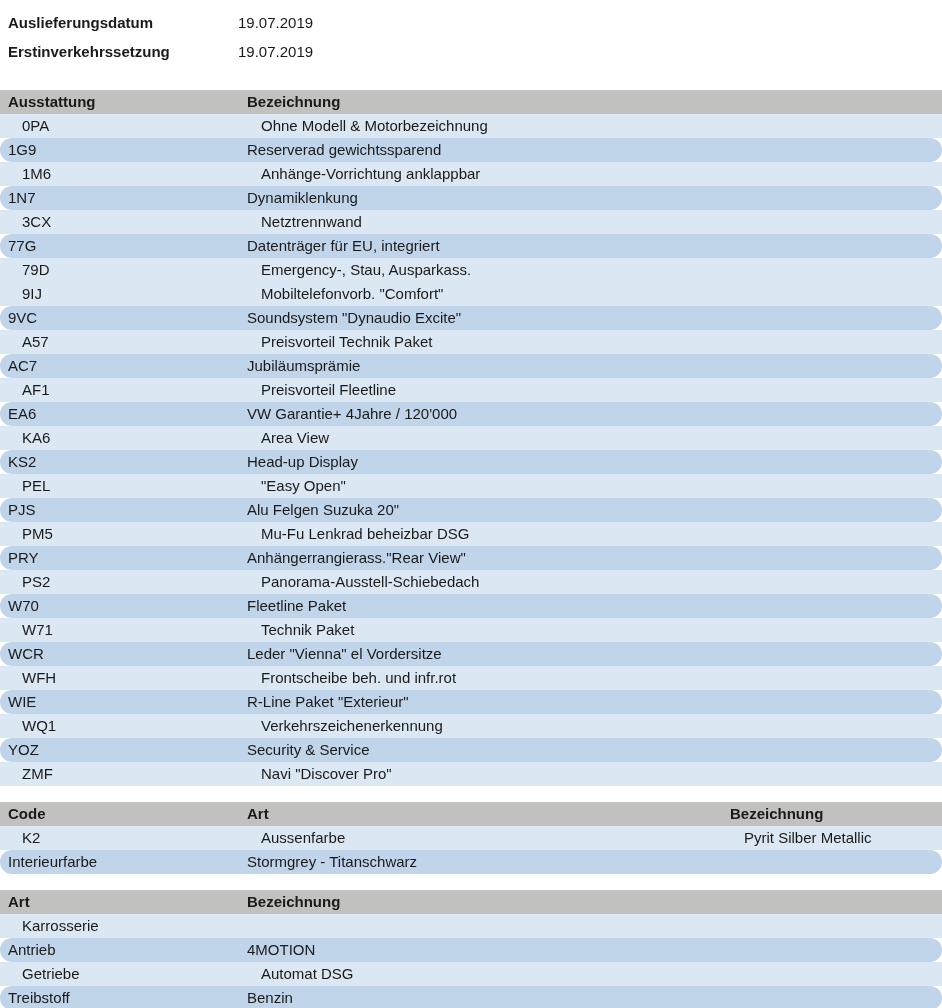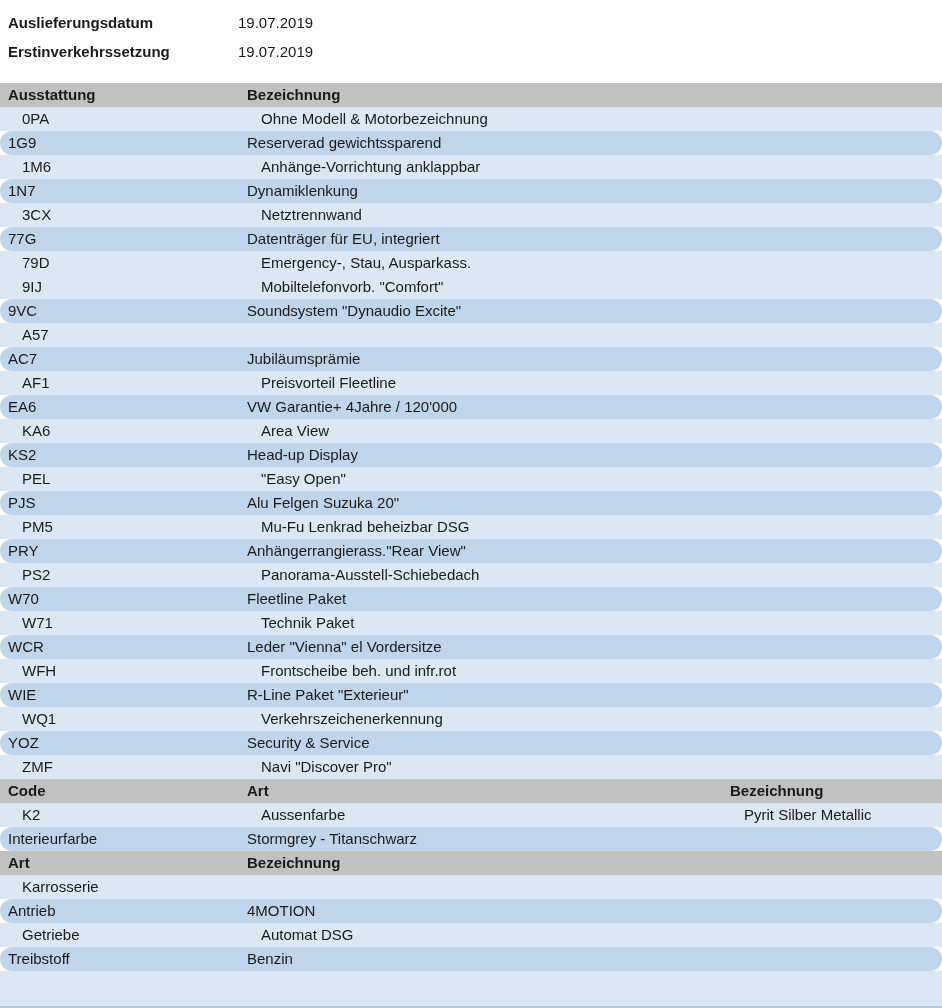--- a/index.html
+++ b/index.html
@@ -14,22 +14,22 @@
   .page {
     width: 942px; height: 1008px;
     display: flex; flex-direction: column;
   }
   
   .meta { padding: 8px 0 0 8px; }
   .meta-row { display: flex; line-height: 29px; }
   .meta-label { width: 230px; font-weight: 700; }
   .meta-value { font-weight: 400; }
   
-  .table { margin-top: 17px; }
-  .table + .table { margin-top: 0; }
+  .table { margin-top: 24px; }
+  .table + .table { margin-top: 16px; }
   .row, .header-row {
     display: grid;
     grid-template-columns: 239px 483px 1fr;
     padding-left: 8px;
     height: 24px;
     line-height: 24px;
     white-space: nowrap;
     overflow: hidden;
   }
   .header-row {
@@ -95,20 +95,21 @@
       <div class="row light">
         <div class="cell">9IJ</div>
         <div class="cell">Mobiltelefonvorb. "Comfort"</div>
       </div>
       <div class="row dark">
         <div class="cell">9VC</div>
         <div class="cell">Soundsystem "Dynaudio Excite"</div>
       </div>
       <div class="row light">
         <div class="cell">A57</div>
+        <div class="cell">Preisvorteil Technik Paket</div>
       </div>
       <div class="row dark">
         <div class="cell">AC7</div>
         <div class="cell">Jubiläumsprämie</div>
       </div>
       <div class="row light">
         <div class="cell">AF1</div>
         <div class="cell">Preisvorteil Fleetline</div>
       </div>
       <div class="row dark">

